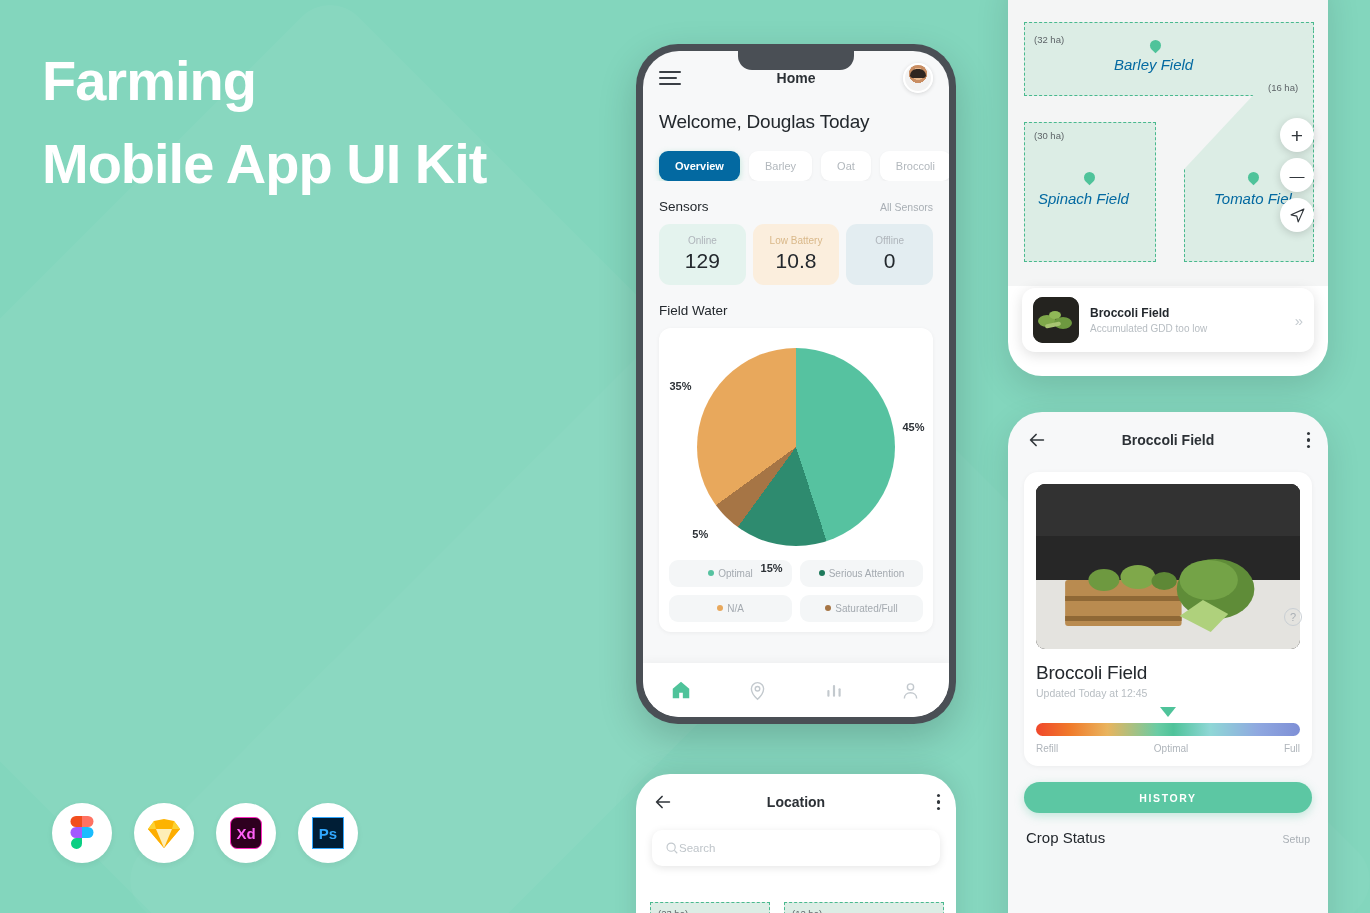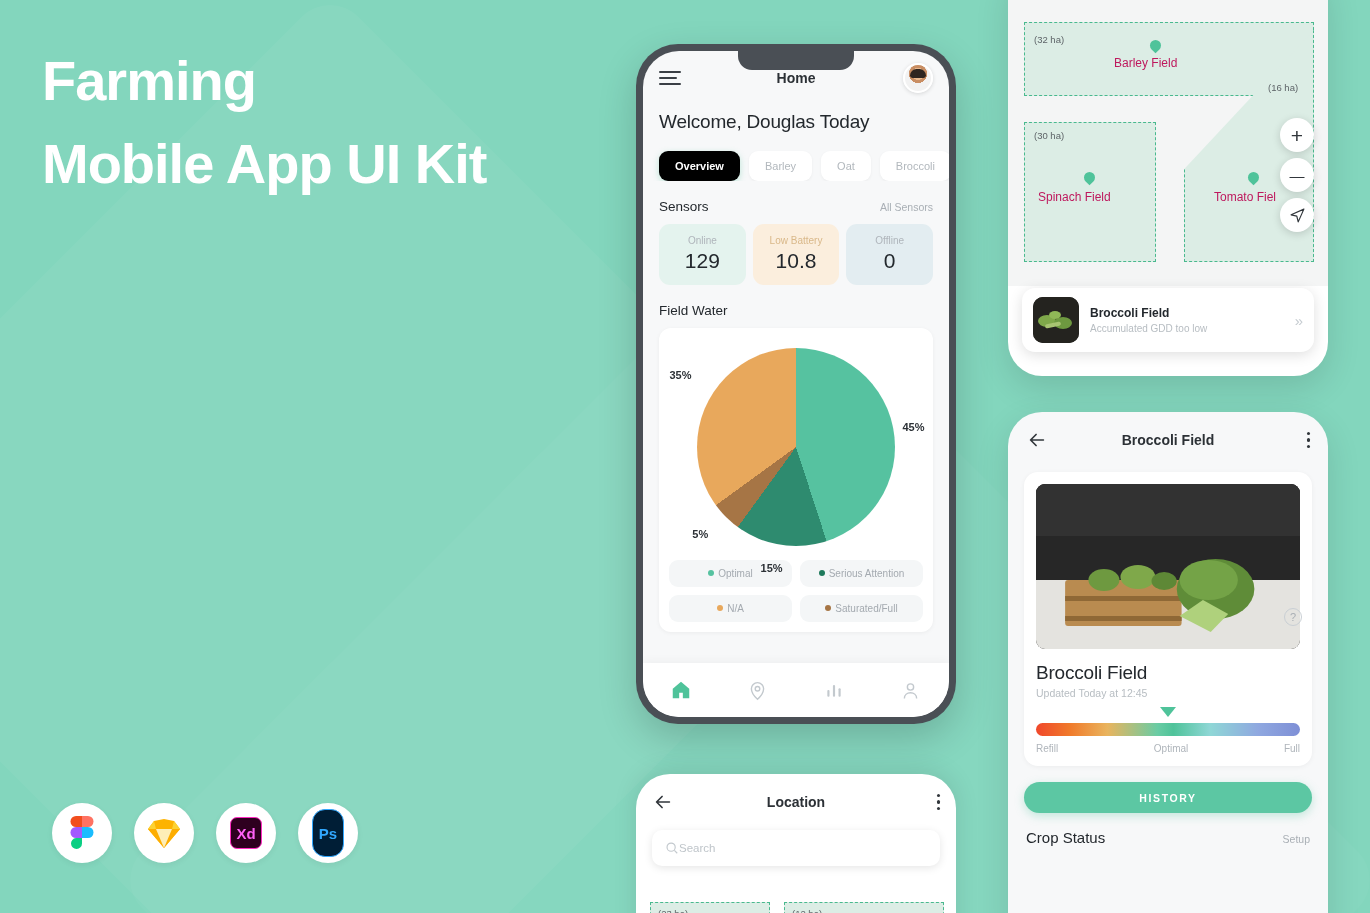--- a/index.html
+++ b/index.html
@@ -47,21 +47,21 @@
   .logo-badge {
     width: 60px; height: 60px; border-radius: 50%;
     background: #fff;
     display: flex; align-items: center; justify-content: center;
     box-shadow: 0 2px 6px rgba(0,0,0,.06);
   }
   .xd-sq { width: 32px; height: 32px; border-radius: 7px;
     background:#2E001F; border:1.5px solid #FF2BC2;
     color:#FF61F6; font-size:15px; font-weight:700;
     display:flex;align-items:center;justify-content:center; }
-  .ps-sq { width: 32px; height: 48px; border-radius: 13px;
+  .ps-sq { width: 32px; height: 32px; border-radius: 0;
     background:#001E36; border:1.5px solid #31A8FF;
     color:#31A8FF; font-size:15px; font-weight:700;
     display:flex;align-items:center;justify-content:center; }
 
   
   .phone {
     position: absolute; left: 636px; top: 44px;
     width: 320px; height: 680px;
     background: #4A4F55;
     border-radius: 42px;
@@ -104,21 +104,21 @@
   }
 
   .welcome { font-size: 19px; color: #23282D; padding: 6px 16px 0; letter-spacing: -.2px; }
 
   .chips { display: flex; gap: 9px; padding: 18px 0 0 16px; overflow: hidden; }
   .chip {
     background: #fff; border-radius: 9px; padding: 9px 16px;
     font-size: 11px; color: #B2B8BD; white-space: nowrap;
     box-shadow: 0 1px 3px rgba(0,0,0,.05); cursor: pointer;
   }
-  .chip.active { background: #000000; color: #fff; font-weight: 600; box-shadow: 0 2px 6px rgba(79,195,154,.35); }
+  .chip.active { background: #0369a1; color: #fff; font-weight: 600; box-shadow: 0 2px 6px rgba(79,195,154,.35); }
 
   .sec-head {
     display: flex; align-items: baseline; justify-content: space-between;
     padding: 18px 16px 0;
   }
   .sec-title { font-size: 13.5px; color: #23282D; font-weight: 400; }
   .sec-link { font-size: 10.5px; color: #A9AFB5; cursor: pointer; }
 
   .stats { display: flex; gap: 7px; padding: 10px 16px 0; }
   .stat { flex: 1; border-radius: 11px; padding: 11px 4px 12px; text-align: center; }
@@ -179,21 +179,21 @@
     box-shadow: 0 12px 34px rgba(0,0,0,.12);
     overflow: hidden;
   }
   .mapsurface { position: absolute; inset: 0 0 90px 0; background: #F4F5F5; overflow: hidden; }
   .plot {
     position: absolute; border: 1.6px dashed #49B98E; background: #DCEDE5;
   }
   .plot-ha { position: absolute; font-size: 9.5px; color: #5E6468; }
   .pin { position: absolute; width: 11px; height: 11px; border-radius: 50% 50% 50% 0;
     background: #4FC39A; transform: rotate(-45deg); }
-  .field-name { position: absolute; font-size: 12px; color: #be185d; white-space: nowrap; }
+  .field-name { position: absolute; font-size: 15px; color: #0369a1; white-space: nowrap; font-style: italic; }
   .mapbtn {
     position: absolute; right: 14px; width: 34px; height: 34px; border-radius: 50%;
     background: #fff; box-shadow: 0 2px 8px rgba(0,0,0,.16);
     display: flex; align-items: center; justify-content: center; cursor: pointer;
   }
   .mapinfo {
     position: absolute; left: 14px; right: 14px; bottom: 24px;
     background: #fff; border-radius: 13px; padding: 9px 11px;
     box-shadow: 0 3px 14px rgba(0,0,0,.13);
     display: flex; align-items: center; gap: 11px;
@@ -323,21 +323,21 @@
     <div class="sec-head">
       <div class="sec-title">Field Water</div>
     </div>
 
     <div class="card-white">
       <div class="pie-wrap">
         <div class="pie" id="pieEl" style="background: conic-gradient(rgb(86, 194, 160) 0deg, rgb(86, 194, 160) 162deg, rgb(46, 139, 111) 162deg, rgb(46, 139, 111) 216deg, rgb(166, 117, 69) 216deg, rgb(166, 117, 69) 234deg, rgb(232, 168, 92) 234deg, rgb(232, 168, 92) 360deg);"></div>
         <div class="pie-lbl" id="lbl0" style="left: 233.473px; top: 78.6021px;">45%</div>
         <div class="pie-lbl" id="lbl1" style="left: 91.6021px; top: 220.473px;">15%</div>
         <div class="pie-lbl" id="lbl2" style="left: 23.3188px; top: 185.681px;">5%</div>
-        <div class="pie-lbl" id="lbl3" style="left: 0.515191px; top: 27px;">35%</div>
+        <div class="pie-lbl" id="lbl3" style="left: 0.515191px; top: 38px;">35%</div>
       </div>
       <div class="legend">
         <div class="leg">
           <span class="dot" id="lg0" style="background: rgb(86, 194, 160);"></span><span>Optimal</span>
         </div>
         <div class="leg">
           <span class="dot" id="lg1" style="background: rgb(31, 122, 92);"></span><span>Serious Attention</span>
         </div>
         <div class="leg">
           <span class="dot" id="lg2" style="background: rgb(232, 168, 92);"></span><span>N/A</span>

